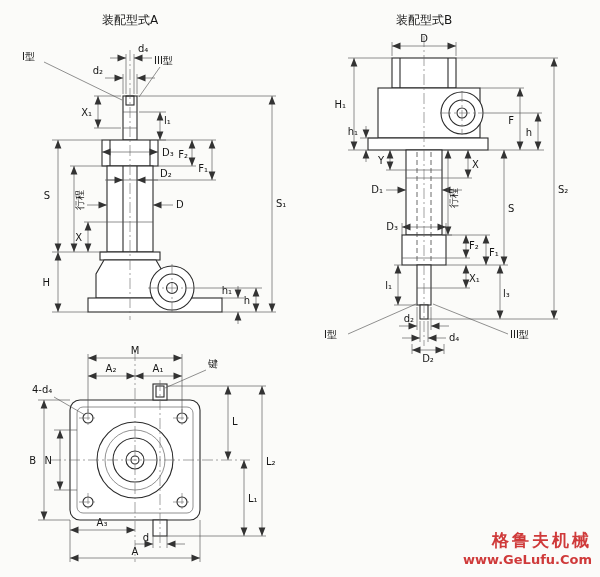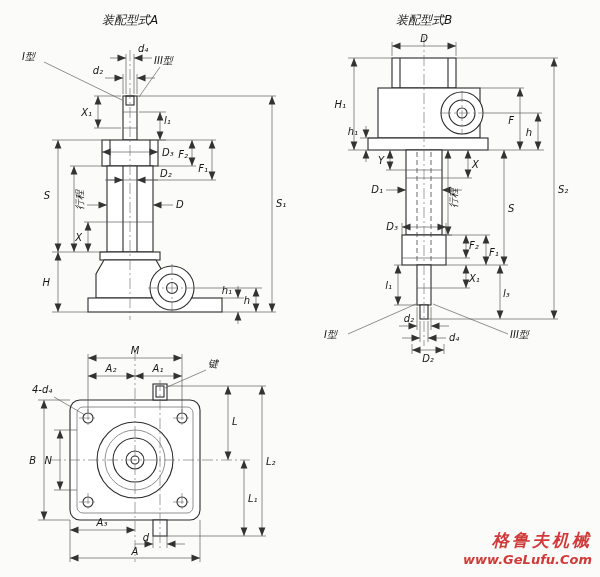--- a/index.html
+++ b/index.html
@@ -1,16 +1,16 @@
 <!DOCTYPE html>
 <html><head>
 <meta charset="utf-8">
 <style>
   html,body{margin:0;padding:0;background:#fbfbf9;}
-  #stage{position:relative;width:600px;height:577px;background:#fbfbf9;overflow:hidden;font-style:italic;}
+  #stage{position:relative;width:600px;height:577px;background:#fbfbf9;overflow:hidden;}
   svg{display:block;}
   .e{stroke:#2b2b2b;stroke-width:1.1;fill:none;}
   .f{stroke:#2b2b2b;stroke-width:1.1;fill:#ffffff;}
   .t{stroke:#555;stroke-width:0.65;fill:none;}
   .c{stroke:#666;stroke-width:0.6;fill:none;stroke-dasharray:11 3 2 3;}
   .h{stroke:#444;stroke-width:0.8;fill:none;stroke-dasharray:5 3;}
   text{font-family:"DejaVu Sans","Liberation Sans",sans-serif;font-size:10px;fill:#161616;}
   .title{font-size:12px;}
   .wm1{font-size:17px;font-weight:bold;fill:#cf3a3a;letter-spacing:3px;}
   .wm2{font-size:13px;font-weight:bold;fill:#cf3a3a;}

